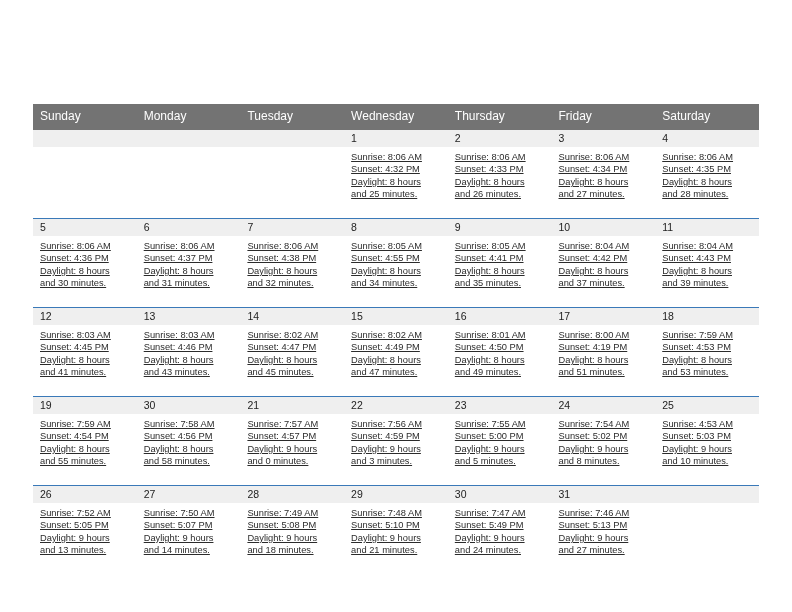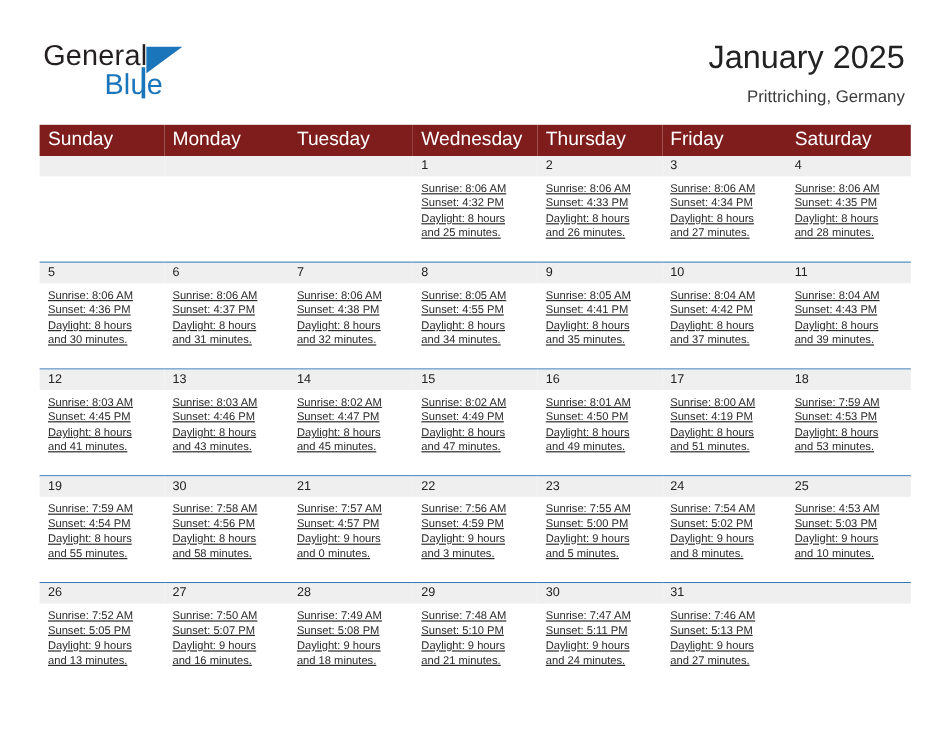--- a/index.html
+++ b/index.html
@@ -96,23 +96,23 @@
   
   .calendar {
     position: absolute;
     left: 33px;
     top: 104px;
     width: 726px;
     border-collapse: collapse;
     table-layout: fixed;
   }
   .calendar th {
-    background: #7f1d1d;
+    background: #737373;
     color: #ffffff;
-    font-size: 16px;
+    font-size: 12px;
     font-weight: normal;
     text-align: left;
     padding: 6px 0 7px 7px;
     line-height: 13px;
     border: 0;
   }
   .calendar td {
     vertical-align: top;
     padding: 0;
     border: 0;
@@ -149,35 +149,20 @@
   }
   .info div {
     white-space: nowrap;
   }
 </style>
 </head>
 <body>
 
 <div class="page">
 
-  <div class="topbar">
-
-    <div class="logo">
-      <span class="logo-general">General</span>
-      <span class="logo-tri"></span>
-      <span class="logo-bar"></span>
-      <span class="logo-blue">Blue</span>
-    </div>
-
-    <div class="title-block">
-      <div class="month-title">January 2025</div>
-      <div class="location">Prittriching, Germany</div>
-    </div>
-
-  </div>
 
   <table class="calendar">
     <thead>
       <tr>
         <th>Sunday</th>
         <th>Monday</th>
         <th>Tuesday</th>
         <th>Wednesday</th>
         <th>Thursday</th>
         <th>Friday</th>
@@ -495,21 +480,21 @@
               </div>
             </div>
           </td>
           <td>
             <div class="cell">
               <div class="daynum-band">27</div>
               <div class="info">
                 <div>Sunrise: 7:50 AM</div>
                 <div>Sunset: 5:07 PM</div>
                 <div>Daylight: 9 hours</div>
-                <div>and 16 minutes.</div>
+                <div>and 14 minutes.</div>
               </div>
             </div>
           </td>
           <td>
             <div class="cell">
               <div class="daynum-band">28</div>
               <div class="info">
                 <div>Sunrise: 7:49 AM</div>
                 <div>Sunset: 5:08 PM</div>
                 <div>Daylight: 9 hours</div>
@@ -526,21 +511,21 @@
                 <div>Daylight: 9 hours</div>
                 <div>and 21 minutes.</div>
               </div>
             </div>
           </td>
           <td>
             <div class="cell">
               <div class="daynum-band">30</div>
               <div class="info">
                 <div>Sunrise: 7:47 AM</div>
-                <div>Sunset: 5:11 PM</div>
+                <div>Sunset: 5:49 PM</div>
                 <div>Daylight: 9 hours</div>
                 <div>and 24 minutes.</div>
               </div>
             </div>
           </td>
           <td>
             <div class="cell">
               <div class="daynum-band">31</div>
               <div class="info">
                 <div>Sunrise: 7:46 AM</div>

